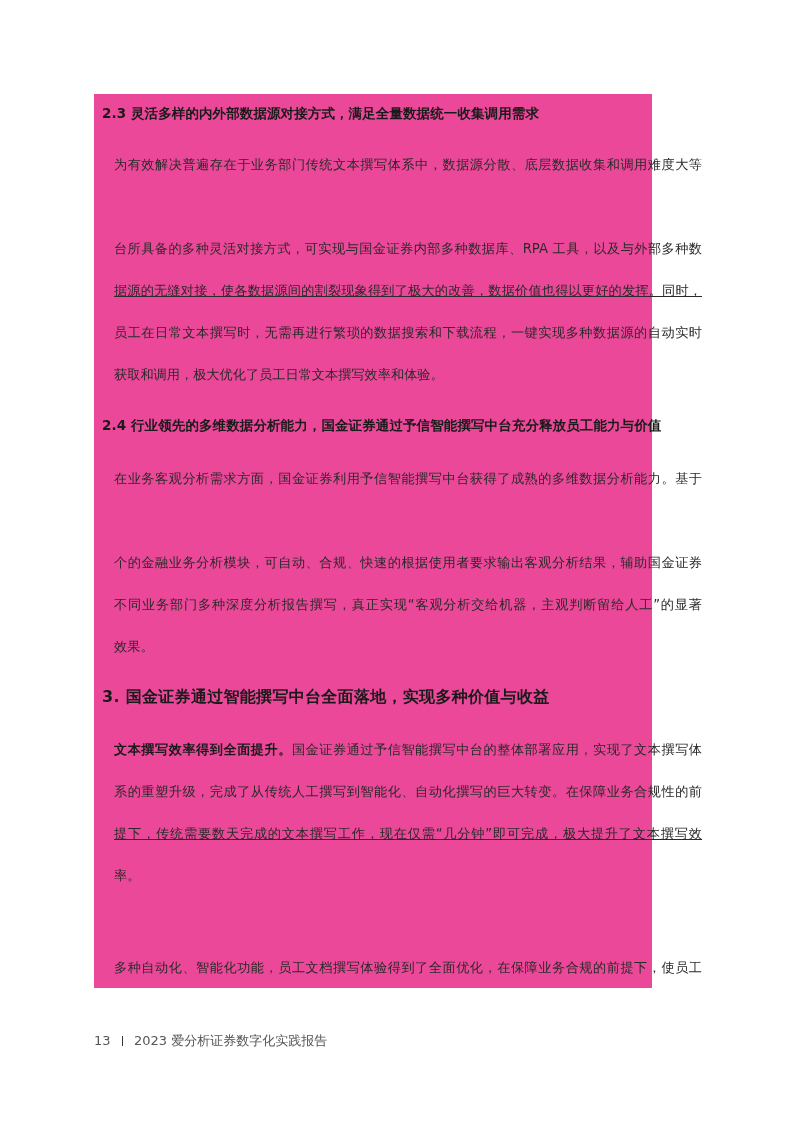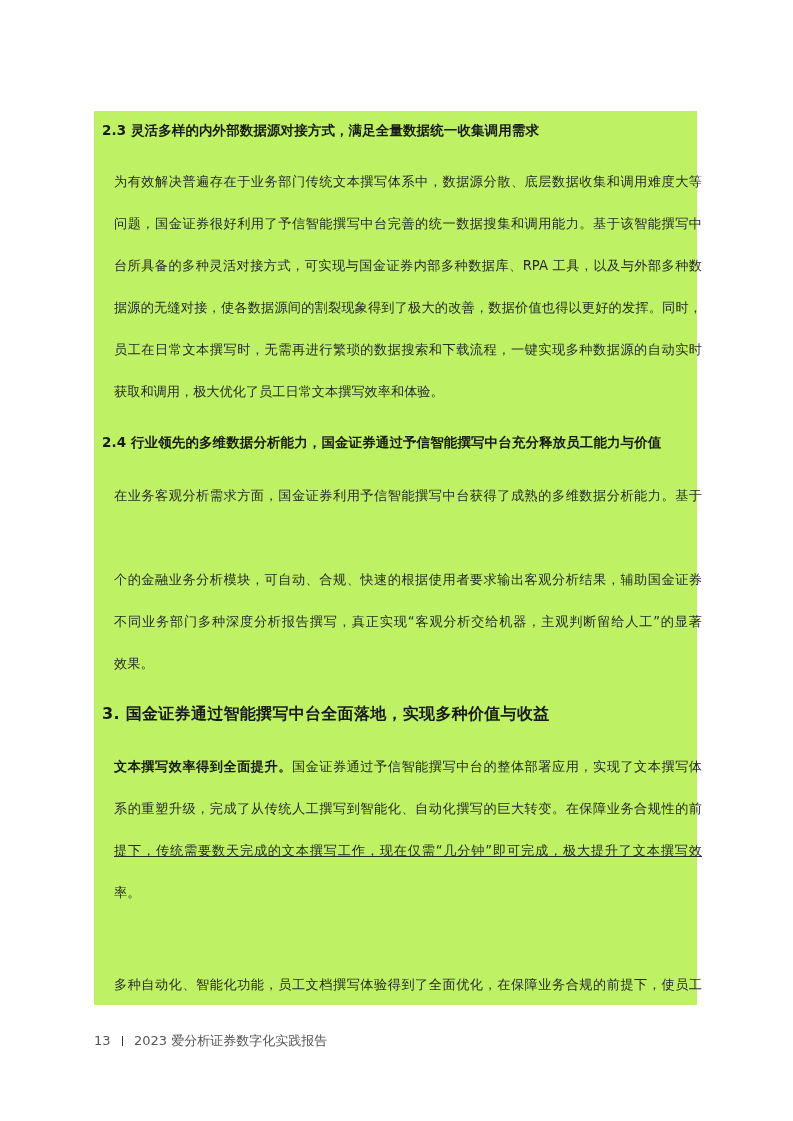--- a/index.html
+++ b/index.html
@@ -12,26 +12,25 @@
       height: 1121px;
       position: relative;
       overflow: hidden;
       font-family: "DejaVu Sans", "Liberation Sans", sans-serif;
       color: #222222;
     }
     .content-box {
       position: absolute;
       left: 94px;
       top: 94px;
-      width: 603px;
+      width: 558px;
       height: 894px;
-      background: #bef264;
+      background: #ec4899;
       box-sizing: border-box;
       padding: 0 8px 0 8px;
-      margin-top: 17px;
     }
     .h2 {
       position: absolute;
       left: 8px;
       font-size: 13.5px;
       font-weight: bold;
       color: #1a1a1a;
       white-space: nowrap;
       letter-spacing: 0.1px;
     }
@@ -79,23 +78,22 @@
     }
   </style>
 </head>
 <body>
 
 <div class="content-box">
 
   <div class="h2" style="top:11px;">2.3 灵活多样的内外部数据源对接方式，满足全量数据统一收集调用需求</div>
 
   <div class="line" style="top:62px;">为有效解决普遍存在于业务部门传统文本撰写体系中，数据源分散、底层数据收集和调用难度大等</div>
-  <div class="line" style="top:104px;">问题，国金证券很好利用了予信智能撰写中台完善的统一数据搜集和调用能力。基于该智能撰写中</div>
   <div class="line" style="top:146px;">台所具备的多种灵活对接方式，可实现与国金证券内部多种数据库、RPA 工具，以及与外部多种数</div>
-  <div class="line" style="top:188px;">据源的无缝对接，使各数据源间的割裂现象得到了极大的改善，数据价值也得以更好的发挥。同时，</div>
+  <div class="line" style="top:188px;text-decoration:underline;">据源的无缝对接，使各数据源间的割裂现象得到了极大的改善，数据价值也得以更好的发挥。同时，</div>
   <div class="line" style="top:230px;">员工在日常文本撰写时，无需再进行繁琐的数据搜索和下载流程，一键实现多种数据源的自动实时</div>
   <div class="line last" style="top:272px;">获取和调用，极大优化了员工日常文本撰写效率和体验。</div>
 
   <div class="h2" style="top:323px;">2.4 行业领先的多维数据分析能力，国金证券通过予信智能撰写中台充分释放员工能力与价值</div>
 
   <div class="line" style="top:376px;">在业务客观分析需求方面，国金证券利用予信智能撰写中台获得了成熟的多维数据分析能力。基于</div>
   <div class="line" style="top:460px;">个的金融业务分析模块，可自动、合规、快速的根据使用者要求输出客观分析结果，辅助国金证券</div>
   <div class="line" style="top:502px;">不同业务部门多种深度分析报告撰写，真正实现“客观分析交给机器，主观判断留给人工”的显著</div>
   <div class="line last" style="top:544px;">效果。</div>
 

